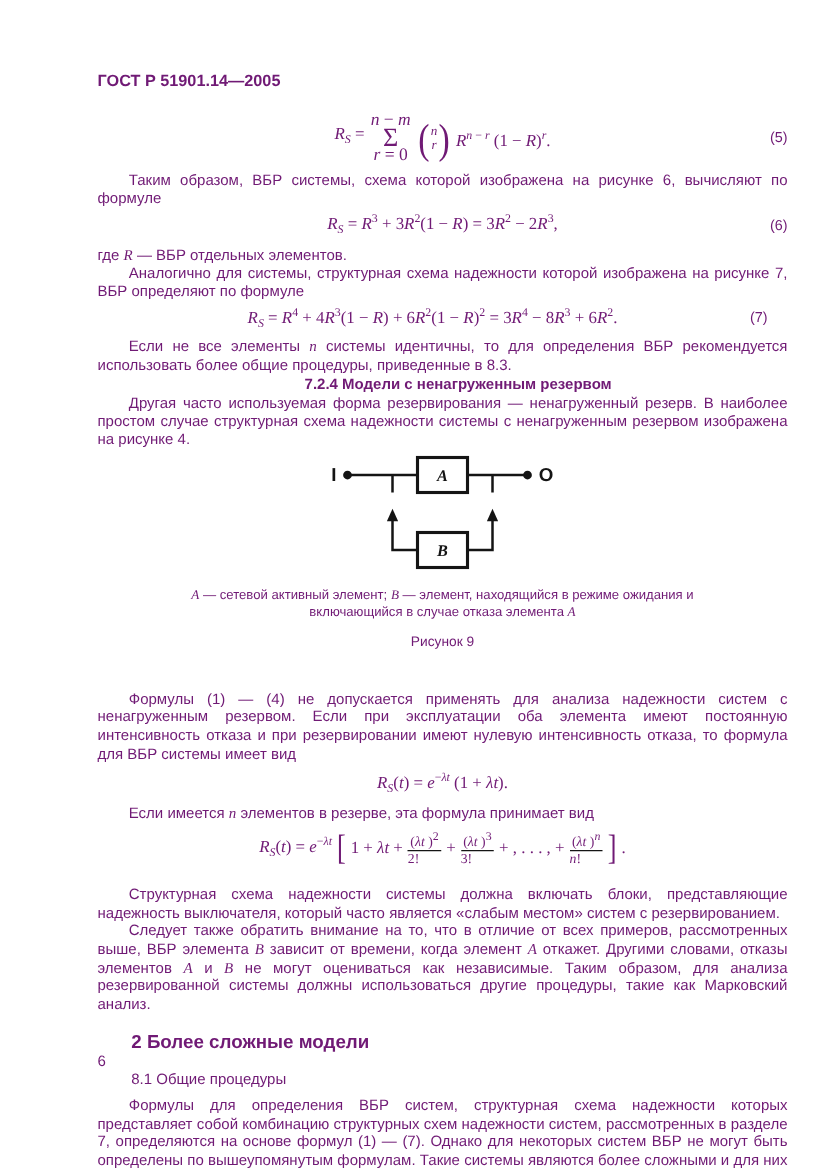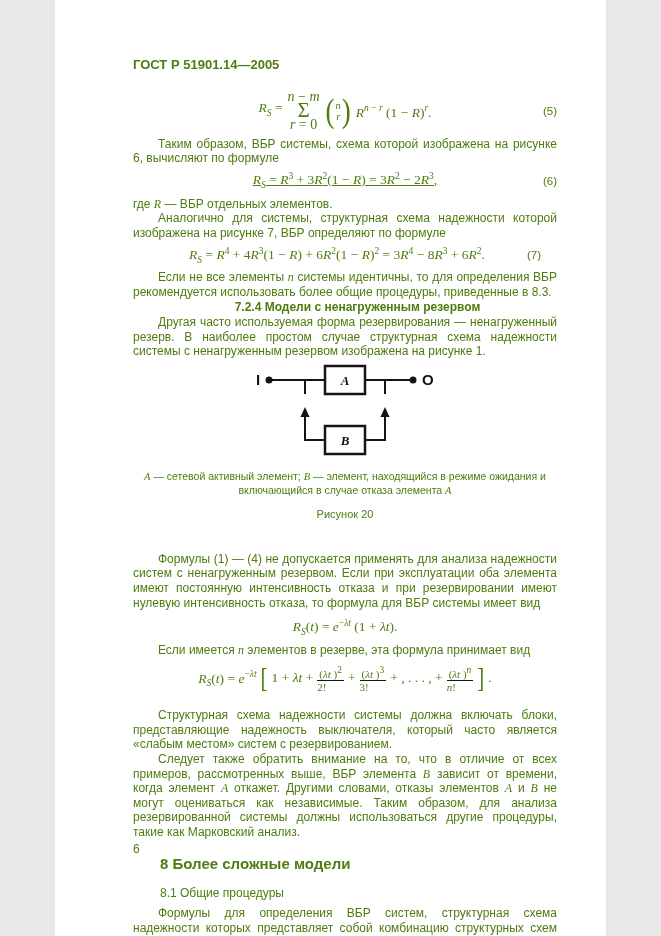--- a/index.html
+++ b/index.html
@@ -1,26 +1,26 @@
 <!DOCTYPE html>
 <html lang="ru"><head>
 <meta charset="utf-8">
 <style>
   html,body{margin:0;padding:0;background:#e8e8e8;}
   .page{
     position:relative;
-    width:551px;height:936px;
+    width:661px;height:936px;
     margin:0 auto;
     background:#ffffff;
     box-sizing:border-box;
-    padding:58px 49px 0 78px;
+    padding:58px 31px 0 78px;
     font-family:"Liberation Sans",sans-serif;
     font-size:12px;
     line-height:14.6px;
-    color:#4d7c0f;
+    color:#701a75;
     overflow:hidden;
   }
   .hdr{font-weight:bold;font-size:13px;margin:0 0 14px 0;}
   p.body{margin:0;text-align:justify;}
   p.ind{text-indent:25px;}
   .body i, .cap i{font-family:"Liberation Serif",serif;font-style:italic;}
   .h724{margin:1px 0 0 0;text-indent:25px;font-weight:bold;text-align:center;}
   .h8{margin:14px 0 0 0;text-indent:27px;font-weight:bold;font-size:15px;line-height:20px;}
   .h81{margin:12px 0 0 0;text-indent:27px;font-weight:normal;}
 
@@ -42,21 +42,21 @@
   .binom{display:inline-flex;align-items:center;margin:0 1px;}
   .paren{font-size:27px;font-weight:300;line-height:0;display:inline-block;transform:scaleY(1.25);}
   .stack{display:inline-flex;flex-direction:column;align-items:center;font-size:10.5px;line-height:11px;padding:0 1px;}
   .frac{display:inline-flex;flex-direction:column;align-items:flex-start;vertical-align:middle;font-size:11px;line-height:12px;}
   .frac .num{border-bottom:1px solid #141414;padding:0 2px 0.5px 2px;}
   .frac .den{padding-top:0.5px;}
   .bracket{font-size:21px;line-height:0;display:inline-block;transform:scaleY(1.35);font-weight:400;}
 
   .f5row{margin:16px 0 4px 0;height:44px;display:block;}
   .f5row .fx{height:44px;}
-  .f6row{margin:3px 0 4px 0;text-decoration:underline;}
+  .f6row{margin:3px 0 4px 0;}
   .f7row{margin:3px 16px 3px 0;}
   .furow{margin:5px 0 4px 0;}
   .fsrow{margin:6px 0 6px 0;text-decoration:underline;}
 
   
   .figwrap{text-align:center;margin-top:4px;}
   .cap{margin:8px auto 0 auto;max-width:410px;text-align:center;font-size:10.5px;line-height:13.5px;}
   .figtitle{margin-top:10px;text-align:center;font-size:11px;}
   .pnum{position:absolute;left:78px;top:842px;font-size:12px;}
   .spacer19{height:19px;}
@@ -100,21 +100,21 @@
   <p class="body">где <i>R</i> — ВБР отдельных элементов.</p>
   <p class="body ind">Аналогично для системы, структурная схема надежности которой изображена на рисунке 7, ВБР определяют по формуле</p>
 
   <div class="formula-row f7row">
     <span><i>R</i><sub><i>S</i></sub> = <i>R</i><sup>4</sup> + 4<i>R</i><sup>3</sup>(1 − <i>R</i>) + 6<i>R</i><sup>2</sup>(1 − <i>R</i>)<sup>2</sup> = 3<i>R</i><sup>4</sup> − 8<i>R</i><sup>3</sup> + 6<i>R</i><sup>2</sup>.</span>
     <span class="fnum">(7)</span>
   </div>
 
   <p class="body ind">Если не все элементы <i>n</i> системы идентичны, то для определения ВБР рекомендуется использовать более общие процедуры, приведенные в 8.3.</p>
   <p class="h724">7.2.4 Модели с ненагруженным резервом</p>
-  <p class="body ind">Другая часто используемая форма резервирования — ненагруженный резерв. В наиболее простом случае структурная схема надежности системы с ненагруженным резервом изображена на рисунке 1.</p>
+  <p class="body ind">Другая часто используемая форма резервирования — ненагруженный резерв. В наиболее простом случае структурная схема надежности системы с ненагруженным резервом изображена на рисунке 4.</p>
 
   <div class="figwrap">
     <svg width="190" height="96" viewBox="0 0 190 96">
 
       <text x="6" y="22" font-family="Liberation Sans, sans-serif" font-size="15" font-weight="bold" fill="#141414">I</text>
       <circle cx="19" cy="17" r="3.5" fill="#141414"></circle>
 
       <line x1="19" y1="17" x2="75" y2="17" stroke="#141414" stroke-width="2"></line>
       <line x1="55" y1="17" x2="55" y2="31" stroke="#141414" stroke-width="2"></line>
 
@@ -129,21 +129,21 @@
       <rect x="75" y="63" width="40" height="28" fill="#ffffff" stroke="#141414" stroke-width="2.5"></rect>
       <text x="95" y="82" text-anchor="middle" font-family="Liberation Serif, serif" font-size="13" font-style="italic" font-weight="bold" fill="#141414">B</text>
       <polyline points="75,77 55,77 55,53" fill="none" stroke="#141414" stroke-width="2"></polyline>
       <path d="M55,44 L50.5,54 L59.5,54 Z" fill="#141414"></path>
       <polyline points="115,77 135,77 135,53" fill="none" stroke="#141414" stroke-width="2"></polyline>
       <path d="M135,44 L130.5,54 L139.5,54 Z" fill="#141414"></path>
     </svg>
   </div>
 
   <p class="cap"><i>A</i> — сетевой активный элемент; <i>B</i> — элемент, находящийся в режиме ожидания и включающийся в случае отказа элемента <i>A</i></p>
-  <p class="figtitle">Рисунок 20</p>
+  <p class="figtitle">Рисунок 9</p>
 
   <div class="spacer19"></div>
   <p class="body ind">Формулы (1) — (4) не допускается применять для анализа надежности систем с ненагруженным резервом. Если при эксплуатации оба элемента имеют постоянную интенсивность отказа и при резервировании имеют нулевую интенсивность отказа, то формула для ВБР системы имеет вид</p>
 
   <div class="formula-row furow">
     <span><i>R</i><sub><i>S</i></sub>(<i>t</i>) = <i>e</i><sup>−<i>λt</i></sup> (1 + <i>λt</i>).</span>
   </div>
 
   <p class="body ind">Если имеется <i>n</i> элементов в резерве, эта формула принимает вид</p>
 
@@ -168,19 +168,19 @@
       </span>
       <span class="bracket">]</span>
       <span>.</span>
     </span>
   </div>
 
   <div class="spacer9"></div>
   <p class="body ind">Структурная схема надежности системы должна включать блоки, представляющие надежность выключателя, который часто является «слабым местом» систем с резервированием.</p>
   <p class="body ind">Следует также обратить внимание на то, что в отличие от всех примеров, рассмотренных выше, ВБР элемента <i>B</i> зависит от времени, когда элемент <i>A</i> откажет. Другими словами, отказы элементов <i>A</i> и <i>B</i> не могут оцениваться как независимые. Таким образом, для анализа резервированной системы должны использоваться другие процедуры, такие как Марковский анализ.</p>
 
-  <p class="h8">8 Более сложные модели</p>
+  <p class="h8">2 Более сложные модели</p>
   <p class="h81">8.1 Общие процедуры</p>
 
   <p class="body ind" style="margin-top:6px;">Формулы для определения ВБР систем, структурная схема надежности которых представляет собой комбинацию структурных схем надежности систем, рассмотренных в разделе 7, определяются на основе формул (1) — (7). Однако для некоторых систем ВБР не могут быть определены по вышеупомянутым формулам. Такие системы являются более сложными и для них должны использоваться более сложные методы анализа надежности. Следует заметить, что для оценки ВБР может использоваться метод Монте-Карло, но такие методы не рассматриваются в настоящем стандарте.</p>
 
   <div class="pnum">6</div>
 </div>
 
 </body></html>

